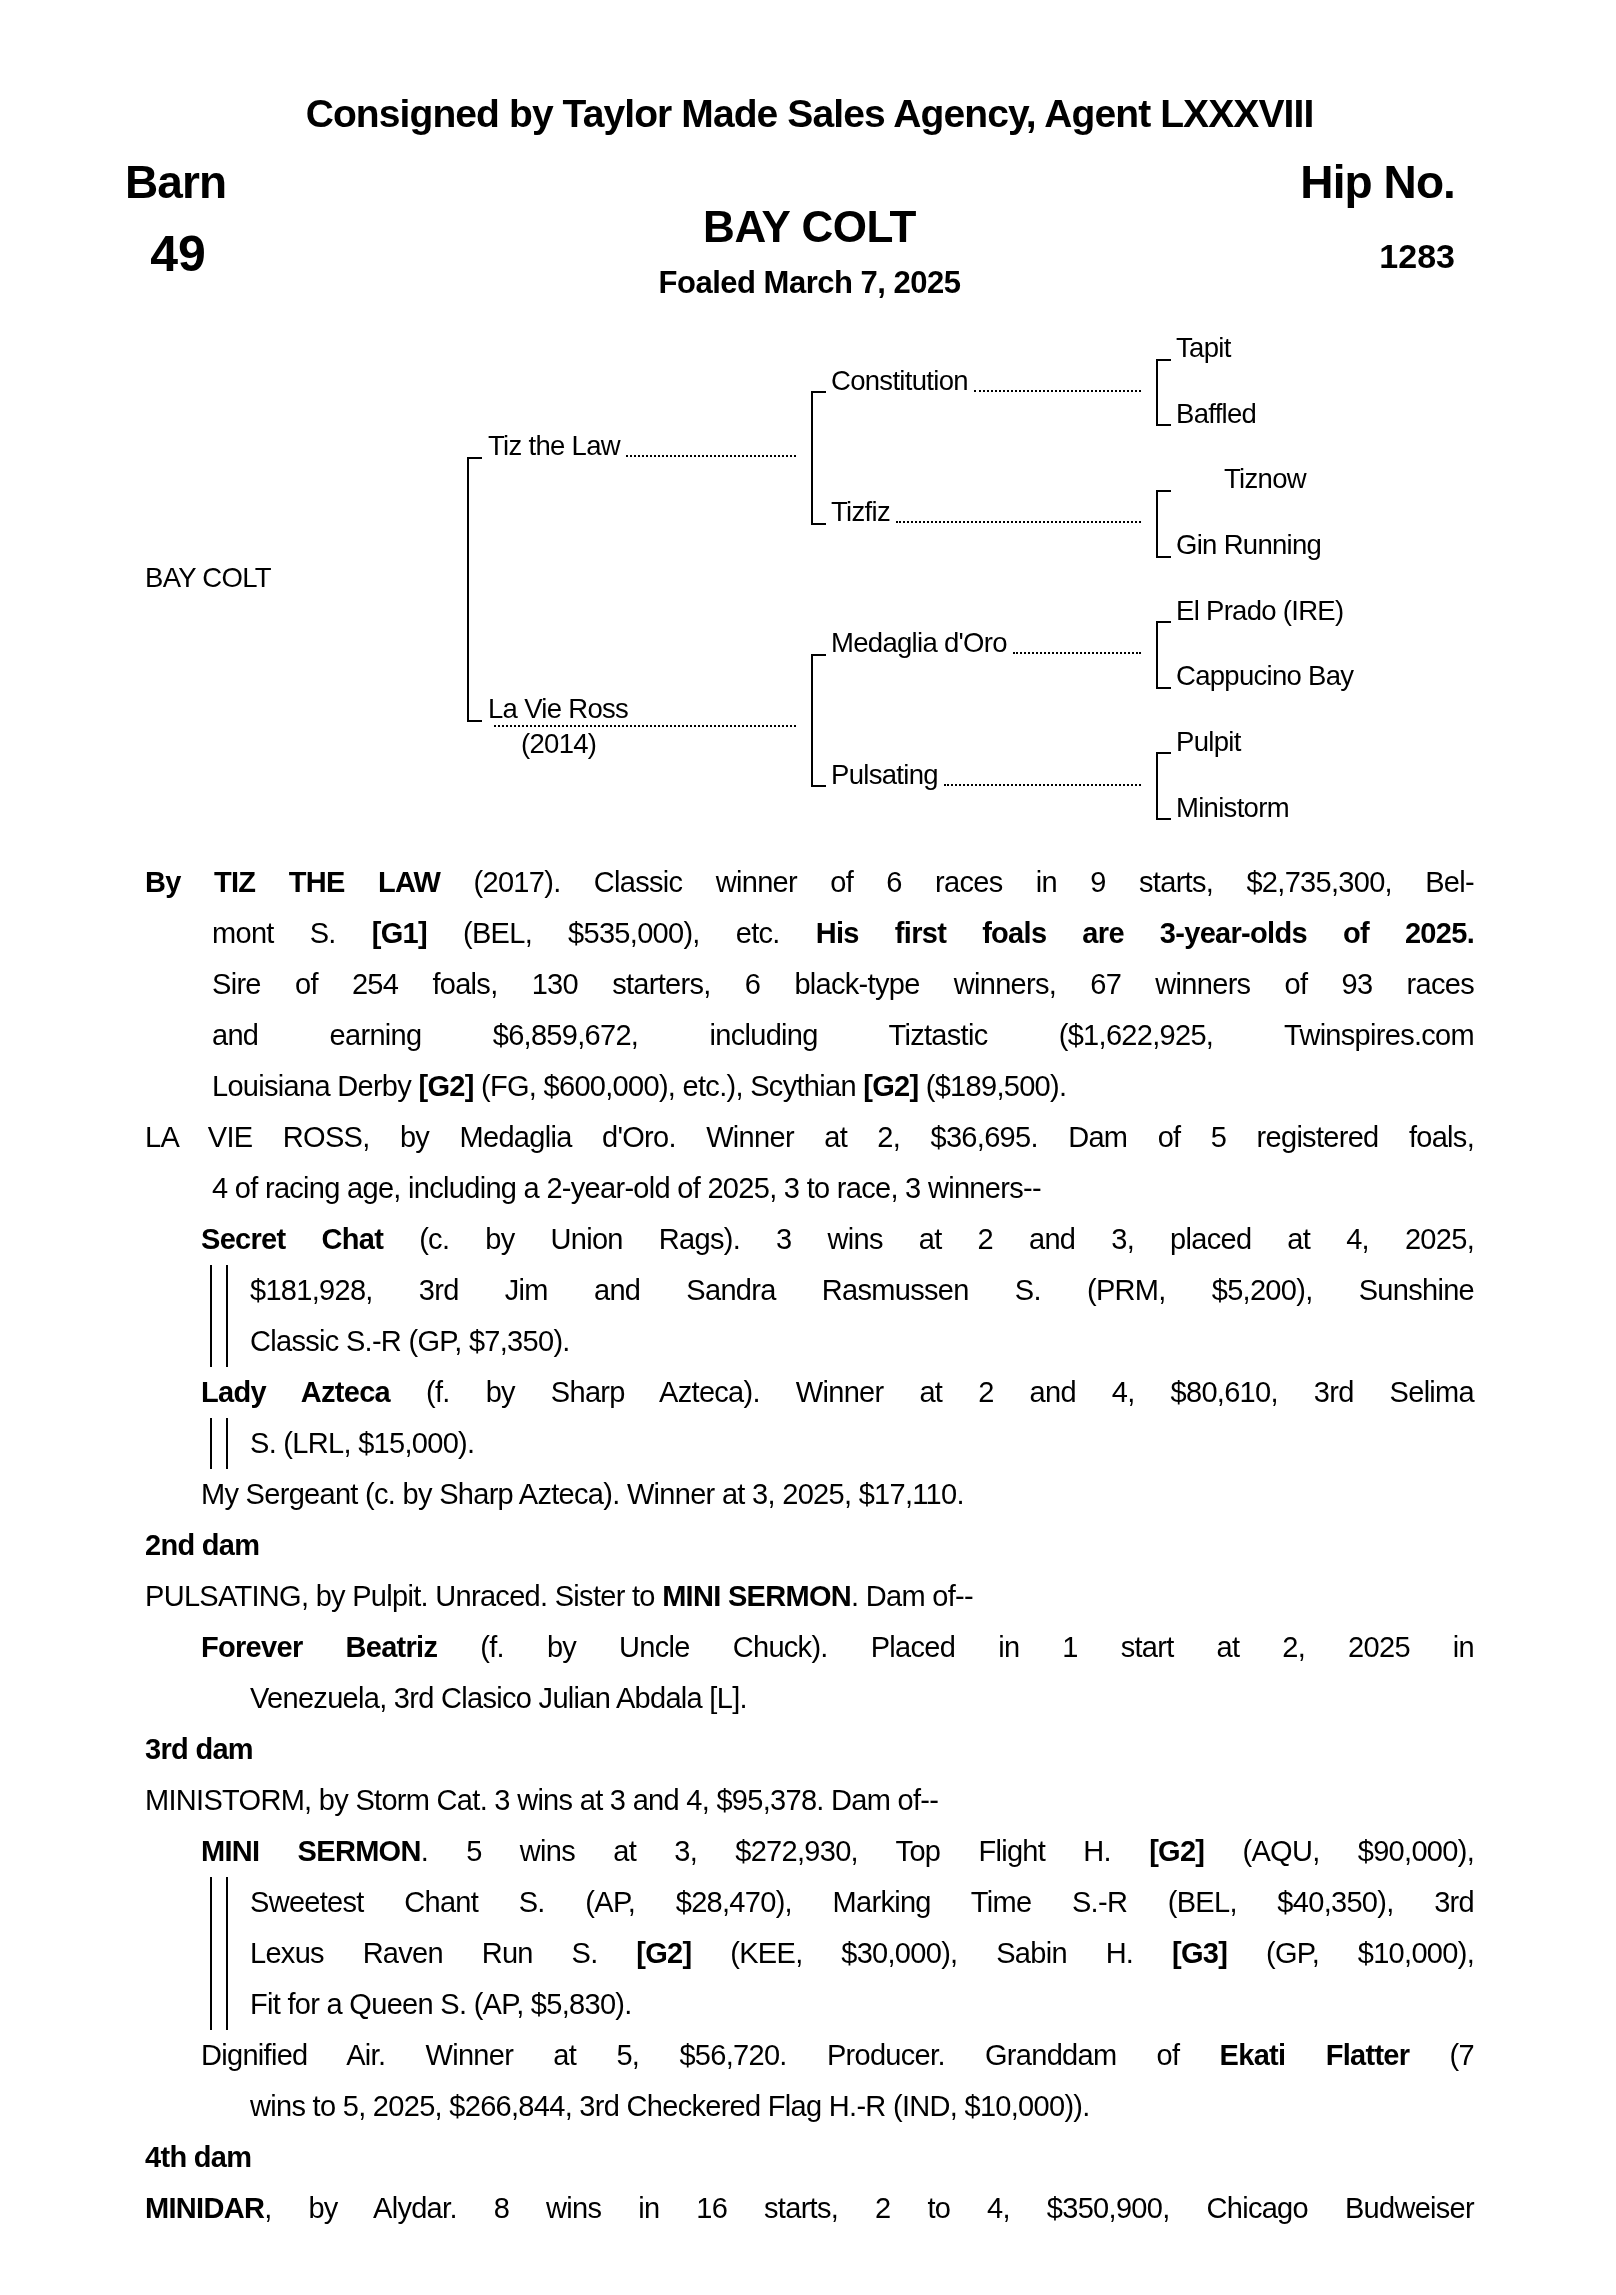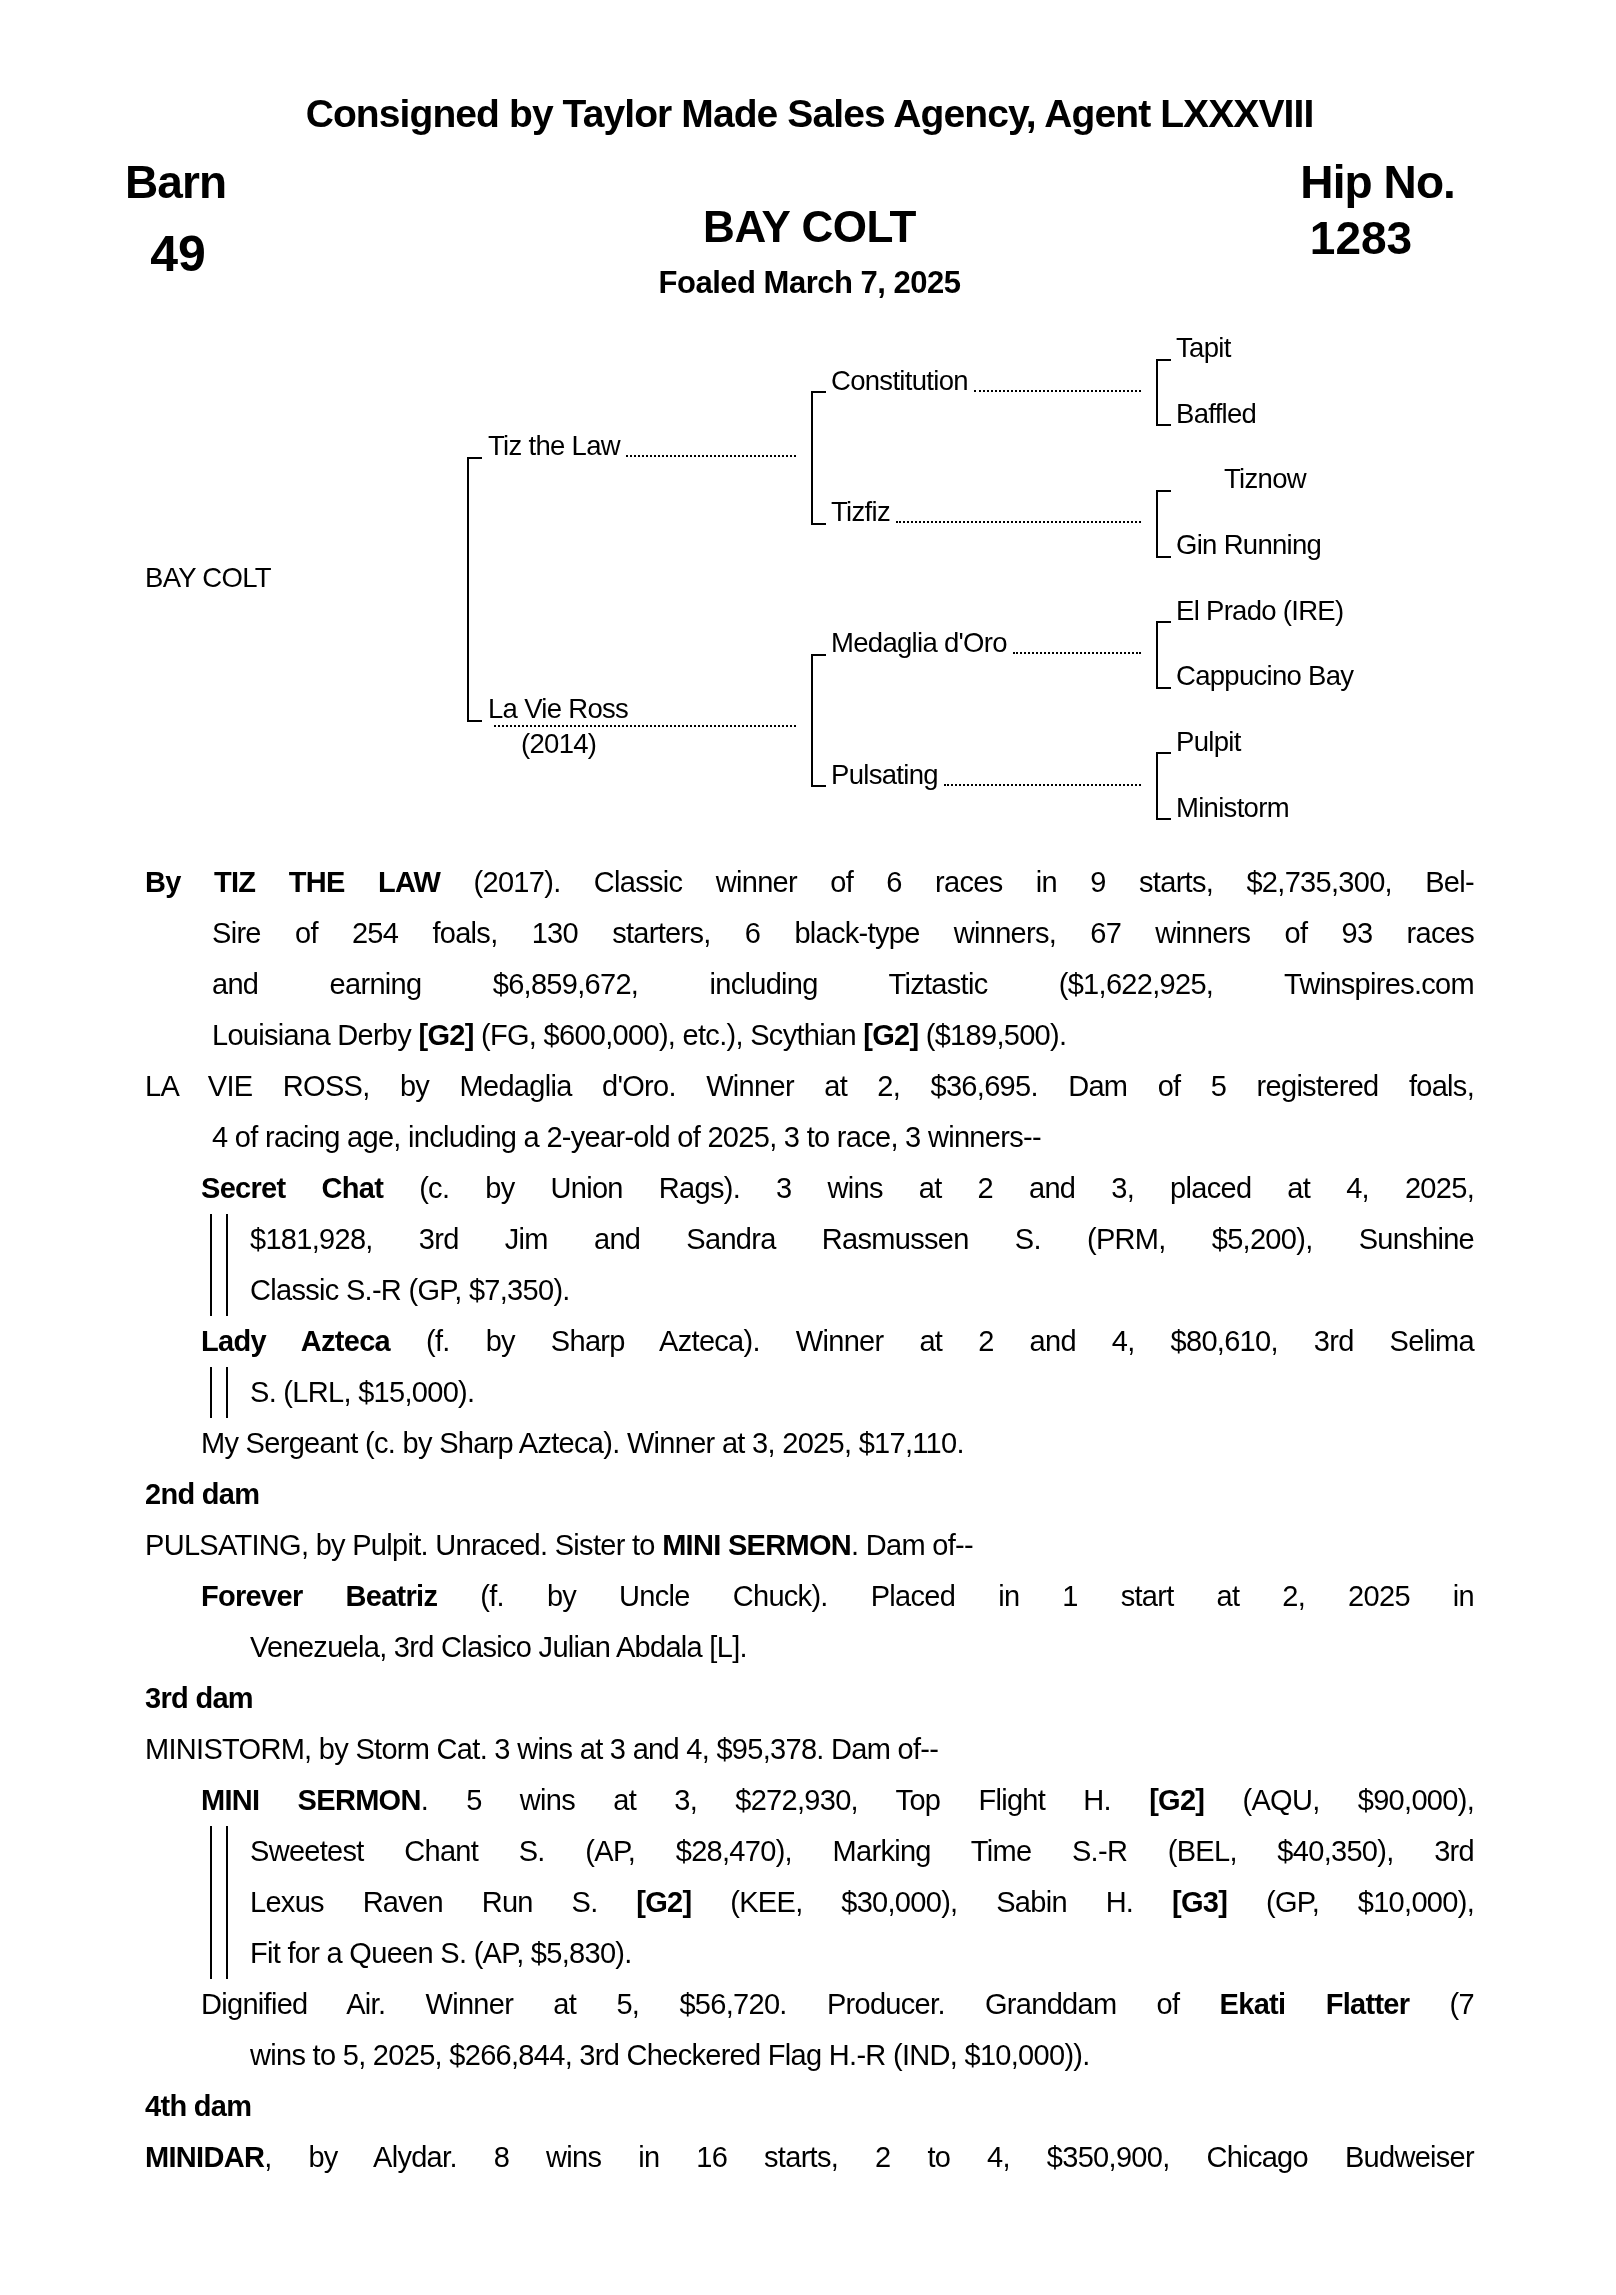--- a/index.html
+++ b/index.html
@@ -13,21 +13,21 @@
   }
   
   .consigned{
     position:absolute;left:145px;top:92px;width:1329px;
     text-align:center;font-size:39px;font-weight:bold;line-height:44px;
     letter-spacing:-0.9px;white-space:nowrap;
   }
   .barn-label{position:absolute;left:125px;top:158px;font-size:46px;font-weight:bold;line-height:48px;letter-spacing:-0.9px;}
   .barn-number{position:absolute;left:125px;top:230px;width:106px;text-align:center;font-size:50px;font-weight:bold;line-height:48px;}
   .hip-label{position:absolute;left:1267px;top:158px;width:188px;text-align:right;font-size:46px;font-weight:bold;line-height:48px;letter-spacing:-0.9px;}
-  .hip-number{position:absolute;left:1267px;top:214px;width:188px;text-align:center;font-size:46px;font-weight:bold;line-height:48px;}
+  .hip-number{position:absolute;left:1267px;top:232px;width:188px;text-align:right;font-size:34px;font-weight:bold;line-height:48px;}
   .title{position:absolute;left:145px;top:203px;width:1329px;text-align:center;font-size:44px;font-weight:bold;line-height:48px;letter-spacing:-0.5px;}
   .foaled{position:absolute;left:145px;top:264px;width:1329px;text-align:center;font-size:31px;font-weight:bold;line-height:37px;letter-spacing:-0.5px;}
   
   .pedigree{position:absolute;left:0;top:0;width:1616px;height:854px;}
   .pname{
     position:absolute;height:33px;line-height:33px;
     font-size:27.5px;letter-spacing:-0.7px;white-space:nowrap;
   }
   .pflex{display:flex;align-items:stretch;}
   .pflex .nm{white-space:nowrap;}
@@ -111,20 +111,21 @@
       <div class="pline" style="left: 1156px; top: 622px; width: 1.8px; height: 66px;"></div>
       <div class="pline" style="left: 1156px; top: 621px; width: 14.7px; height: 1.8px;"></div>
       <div class="pline" style="left: 1156px; top: 687px; width: 14.7px; height: 1.8px;"></div>
       <div class="pline" style="left: 1156px; top: 753px; width: 1.8px; height: 66px;"></div>
       <div class="pline" style="left: 1156px; top: 752px; width: 14.7px; height: 1.8px;"></div>
       <div class="pline" style="left: 1156px; top: 818px; width: 14.7px; height: 1.8px;"></div>
     </div>
 
   <div class="body-text" id="body-text">
       <div class="bl j" style="padding-left: 0px;"><b>By TIZ THE LAW</b><span> (2017). Classic winner of 6 races in 9 starts, $2,735,300, Bel-</span></div>
+      <div class="bl j" style="padding-left: 67px;"><span>mont S. </span><b>[G1]</b><span> (BEL, $535,000), etc. </span><b>His first foals are 3-year-olds of 2025.</b></div>
       <div class="bl j" style="padding-left: 67px;"><span>Sire of 254 foals, 130 starters, 6 black-type winners, 67 winners of 93 races</span></div>
       <div class="bl j" style="padding-left: 67px;"><span>and earning $6,859,672, including Tiztastic ($1,622,925, Twinspires.com</span></div>
       <div class="bl" style="padding-left: 67px;"><span>Louisiana Derby </span><b>[G2]</b><span> (FG, $600,000), etc.), Scythian </span><b>[G2]</b><span> ($189,500).</span></div>
       <div class="bl j" style="padding-left: 0px;"><span>LA VIE ROSS, by Medaglia d'Oro. Winner at 2, $36,695. Dam of 5 registered foals,</span></div>
       <div class="bl" style="padding-left: 67px;"><span>4 of racing age, including a 2-year-old of 2025, 3 to race, 3 winners--</span></div>
       <div class="bl j" style="padding-left: 56px;"><b>Secret Chat</b><span> (c. by Union Rags). 3 wins at 2 and 3, placed at 4, 2025,</span></div>
       <div class="bl j" style="padding-left: 105px;"><div class="rulebar rb1"></div><div class="rulebar rb2"></div><span>$181,928, 3rd Jim and Sandra Rasmussen S. (PRM, $5,200), Sunshine</span></div>
       <div class="bl" style="padding-left: 105px;"><div class="rulebar rb1"></div><div class="rulebar rb2"></div><span>Classic S.-R (GP, $7,350).</span></div>
       <div class="bl j" style="padding-left: 56px;"><b>Lady Azteca</b><span> (f. by Sharp Azteca). Winner at 2 and 4, $80,610, 3rd Selima</span></div>
       <div class="bl" style="padding-left: 105px;"><div class="rulebar rb1"></div><div class="rulebar rb2"></div><span>S. (LRL, $15,000).</span></div>

